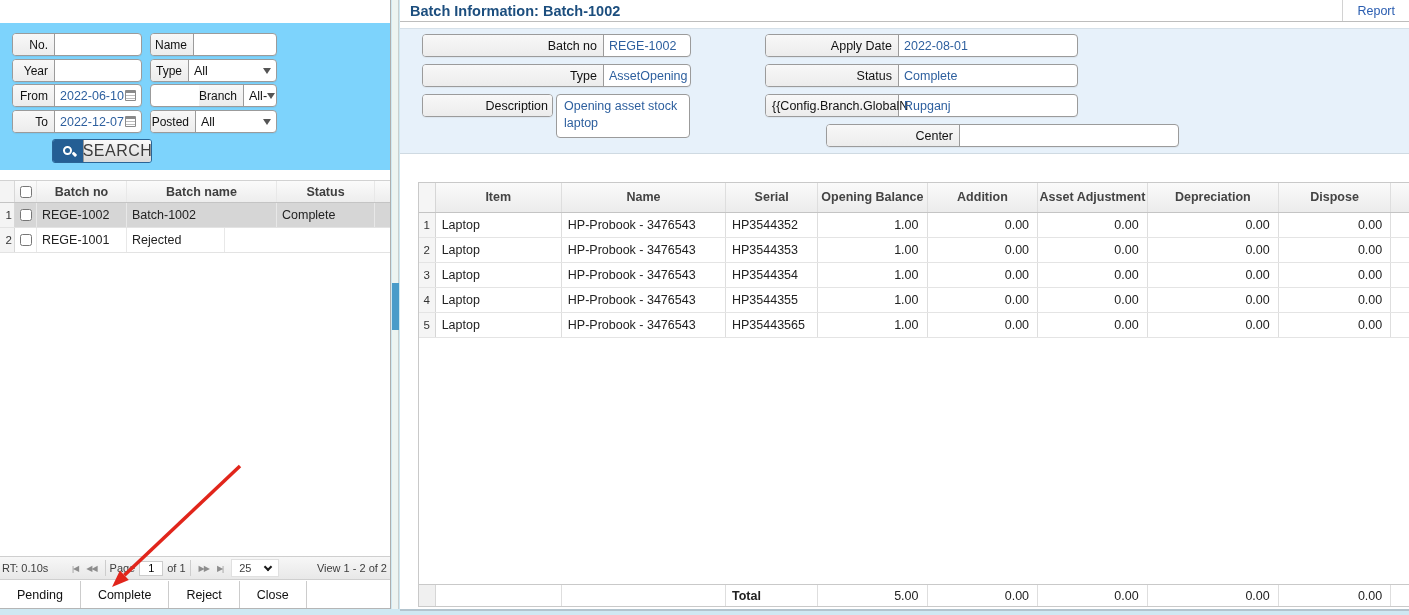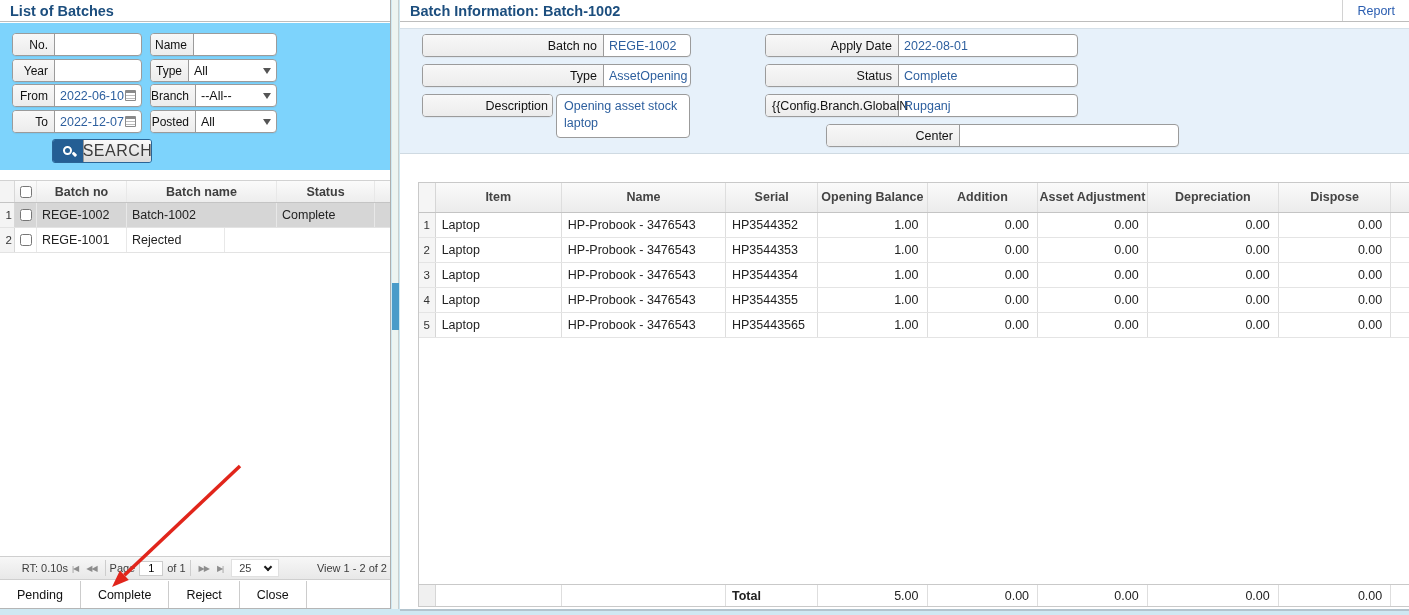--- a/index.html
+++ b/index.html
@@ -58,21 +58,21 @@
   .lc-bno{width:90px;padding-left:5px;}
   .lc-bname{width:150px;padding-left:5px;}
   .lc-status{width:98px;padding-left:5px;}
   .lc-fill{flex:1;border-right:none;}
   .lheader .lc{justify-content:center;padding-left:0;}
   .lrow input[type=checkbox]{width:12px;height:12px;}
   
   .pager{position:absolute;left:0;top:556px;width:100%;height:24px;background:linear-gradient(#f7f7f7,#e8e8e8);
     border-top:1px solid #cfcfcf;border-bottom:1px solid #cfcfcf;display:flex;align-items:center;
     font-size:11px;color:#3d3d3d;}
-  .pager .rt{padding-left:2px;width:68px;white-space:nowrap;text-align:right;}
+  .pager .rt{padding-left:2px;width:68px;white-space:nowrap;}
   .pnav{color:#8d8d8d;font-size:8px;padding:0 4px;letter-spacing:-1px;cursor:pointer;white-space:nowrap;}
   .psep{width:1px;height:16px;background:#cdcdcd;margin:0 4px;}
   .page-input{width:24px;height:15px;border:1px solid #ccc;text-align:center;
     font:11px "Liberation Sans",sans-serif;margin:0 4px;}
   .psize{display:flex;align-items:center;background:#fff;border:1px solid #e0e0e0;height:18px;
     padding:0 7px;margin-left:4px;cursor:pointer;}
   .psize .chev{width:6px;height:6px;border-right:2px solid #1a1a1a;border-bottom:2px solid #1a1a1a;
     transform:rotate(45deg);margin-left:14px;margin-top:-3px;}
   .pview{margin-left:auto;padding-right:3px;white-space:nowrap;}
   
@@ -109,23 +109,20 @@
   .rt-footer{position:absolute;left:0;right:0;bottom:0;height:22px;display:flex;
     border-top:1px solid #c9c9c9;background:#fff;font-size:12.5px;align-items:stretch;}
   .rt-footer .rc-serial{font-weight:bold;}
   
   .arrow-svg{position:absolute;left:0;top:0;pointer-events:none;z-index:60;}
 </style>
 </head>
 <body>
 
 <div class="left-panel">
-  <div class="titlebar">
-    <span class="panel-title">List of Batches</span>
-  </div>
 
   <div class="filter-area">
 
     <div class="fbox" style="left:12px;top:10px;width:130px;">
       <span class="flabel" style="width:42px;">No.</span>
       <span class="fvalue">
           <input value="" style="">
         </span>
     </div>
     <div class="fbox" style="left:150px;top:10px;width:127px;">
@@ -149,21 +146,21 @@
         </span>
     </div>
 
     <div class="fbox" style="left:12px;top:61px;width:130px;">
       <span class="flabel" style="width:42px;">From</span>
       <span class="fvalue">
           <span>2022-06-10</span>
         <span class="cal-icon"></span>
         </span>
     </div>
-    <div class="fbox" style="left:150px;top:61px;width:127px;">
+    <div class="fbox" style="left:150px;top:61px;width:127px;padding-left:48px;">
       <span class="flabel" style="width:45px;">Branch</span>
       <span class="fvalue dark">
           <span>--All--</span>
         <span class="dd-arrow"></span>
         </span>
     </div>
 
     <div class="fbox" style="left:12px;top:87px;width:130px;">
       <span class="flabel" style="width:42px;">To</span>
       <span class="fvalue">

